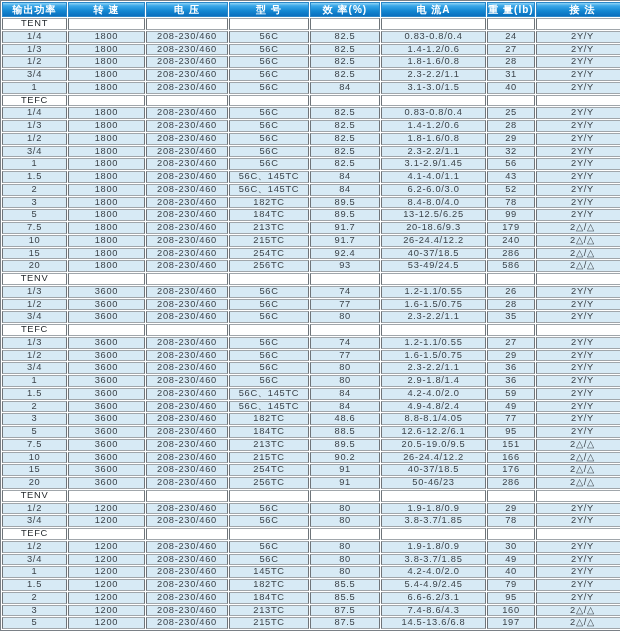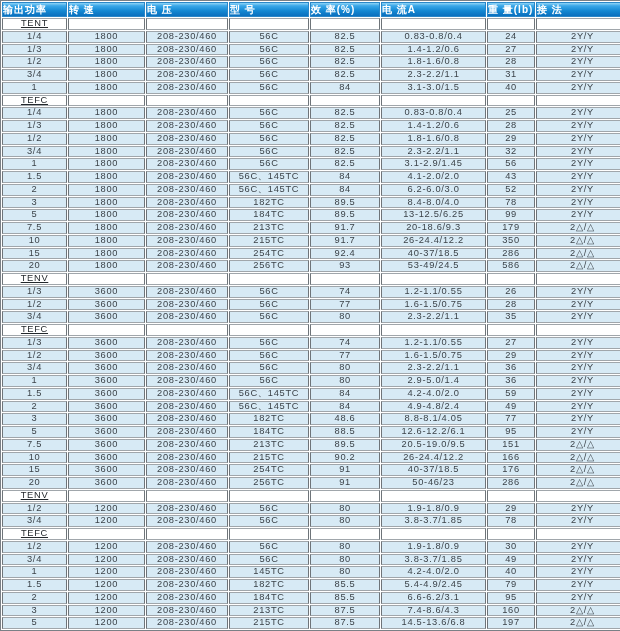--- a/index.html
+++ b/index.html
@@ -17,21 +17,21 @@
     border: 1px solid #7a8086;
     font-family: "Liberation Sans", sans-serif;
   }
   th {
     height: 13px;
     padding: 0;
     font-size: 10px;
     font-weight: bold;
     color: #ffffff;
     letter-spacing: 1px;
-    text-align: left;
+    text-align: center;
     white-space: nowrap;
     overflow: hidden;
     line-height: 13px;
     background: linear-gradient(180deg, #8fd4f6 0%, #3aa7e8 22%, #1488d2 60%, #0a6fbe 100%);
     border: 1px solid #2a87c8;
   }
   td {
     height: 9.75px;
     line-height: 9.75px;
     padding: 0;
@@ -40,21 +40,21 @@
     text-align: center;
     white-space: nowrap;
     overflow: hidden;
     color: #3c4349;
     border-top: 1px solid #a0a6ab;
     border-bottom: 1px solid #a0a6ab;
     border-left: 1px solid #6e7479;
     border-right: 1px solid #6e7479;
   }
   td.data-cell { background: #d7eaf5; }
-  td.section-cell { background: #ffffff; color: #23282c; text-decoration: underline; }
+  td.section-cell { background: #ffffff; color: #23282c; }
 </style>
 </head>
 <body>
 
 <table class="spec">
   <colgroup>
     <col style="width:65px">
     <col style="width:77px">
     <col style="width:82px">
     <col style="width:80px">
@@ -195,21 +195,21 @@
         <td class="data-cell">3.1-2.9/1.45</td>
         <td class="data-cell">56</td>
         <td class="data-cell">2Y/Y</td>
       </tr>
       <tr>
         <td class="data-cell">1.5</td>
         <td class="data-cell">1800</td>
         <td class="data-cell">208-230/460</td>
         <td class="data-cell">56C、145TC</td>
         <td class="data-cell">84</td>
-        <td class="data-cell">4.1-2.0/2.0</td>
+        <td class="data-cell">4.1-4.0/1.1</td>
         <td class="data-cell">43</td>
         <td class="data-cell">2Y/Y</td>
       </tr>
       <tr>
         <td class="data-cell">2</td>
         <td class="data-cell">1800</td>
         <td class="data-cell">208-230/460</td>
         <td class="data-cell">56C、145TC</td>
         <td class="data-cell">84</td>
         <td class="data-cell">6.2-6.0/3.0</td>
@@ -246,21 +246,21 @@
         <td class="data-cell">179</td>
         <td class="data-cell">2△/△</td>
       </tr>
       <tr>
         <td class="data-cell">10</td>
         <td class="data-cell">1800</td>
         <td class="data-cell">208-230/460</td>
         <td class="data-cell">215TC</td>
         <td class="data-cell">91.7</td>
         <td class="data-cell">26-24.4/12.2</td>
-        <td class="data-cell">350</td>
+        <td class="data-cell">240</td>
         <td class="data-cell">2△/△</td>
       </tr>
       <tr>
         <td class="data-cell">15</td>
         <td class="data-cell">1800</td>
         <td class="data-cell">208-230/460</td>
         <td class="data-cell">254TC</td>
         <td class="data-cell">92.4</td>
         <td class="data-cell">40-37/18.5</td>
         <td class="data-cell">286</td>
@@ -355,21 +355,21 @@
         <td class="data-cell">2.3-2.2/1.1</td>
         <td class="data-cell">36</td>
         <td class="data-cell">2Y/Y</td>
       </tr>
       <tr>
         <td class="data-cell">1</td>
         <td class="data-cell">3600</td>
         <td class="data-cell">208-230/460</td>
         <td class="data-cell">56C</td>
         <td class="data-cell">80</td>
-        <td class="data-cell">2.9-5.0/1.4</td>
+        <td class="data-cell">2.9-1.8/1.4</td>
         <td class="data-cell">36</td>
         <td class="data-cell">2Y/Y</td>
       </tr>
       <tr>
         <td class="data-cell">1.5</td>
         <td class="data-cell">3600</td>
         <td class="data-cell">208-230/460</td>
         <td class="data-cell">56C、145TC</td>
         <td class="data-cell">84</td>
         <td class="data-cell">4.2-4.0/2.0</td>

